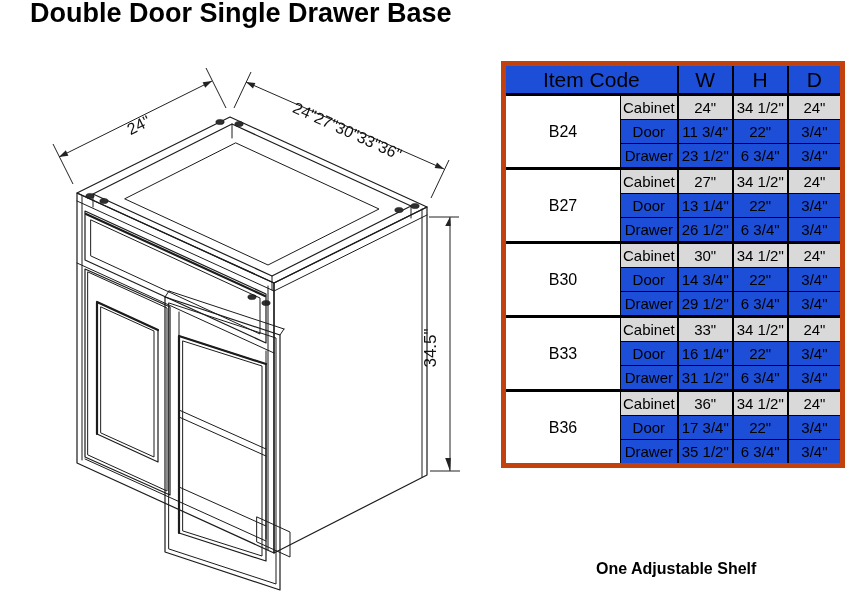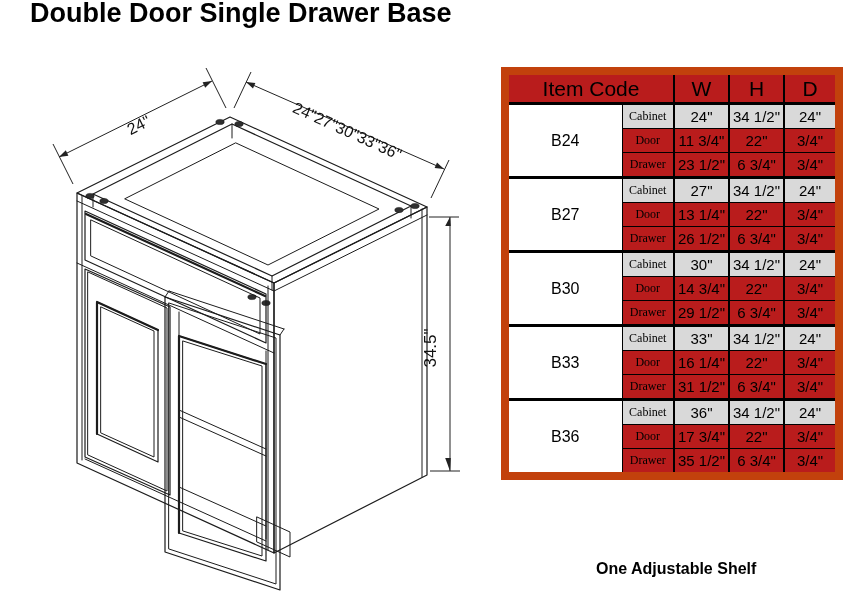--- a/index.html
+++ b/index.html
@@ -22,30 +22,30 @@
   .ln { fill:none; stroke:#1c1c1c; stroke-width:1.2; stroke-linejoin:round; stroke-linecap:round; }
   .thin { stroke-width:1; }
   .thick { stroke-width:2.2; }
   .dim { fill:none; stroke:#222; stroke-width:1; }
   .arrow { fill:#222; stroke:none; }
   .bracket { fill:#2f2f2f; stroke:#111; stroke-width:.5; }
   
   table.spec {
     position:absolute; left:501px; top:61px;
     border-collapse:collapse; table-layout:fixed;
-    border:8px solid #c2410c; background:#b91c1c;margin-top:6px;
+    border:5px solid #c2410c; background:#1d4ed8;
   }
   table.spec th, table.spec td {
     border:1px solid #000; padding:0 2px; text-align:center; vertical-align:middle;
     white-space:nowrap; overflow:hidden;
   }
   table.spec th { height:27px; font-weight:400; font-size:21px; border-bottom:2px solid #000; }
   table.spec td { height:23px; }
   td.code { font-size:16px; background:#fff; }
-  td.sub  { font-size:12px;font-family:Liberation Serif, serif; }
+  td.sub  { font-size:15px; }
   td.val  { font-size:15px; }
   .bl2 { border-left-width:2px !important; }
   tr.group-start td { border-top:3px solid #000; }
   tr.cab td { background:var(--cab-bg,#d9d9d9); }
   tr.cab td.code { background:#fff; }
 </style>
 </head>
 <body>
 
 <div class="title">Double Door Single Drawer Base</div>

